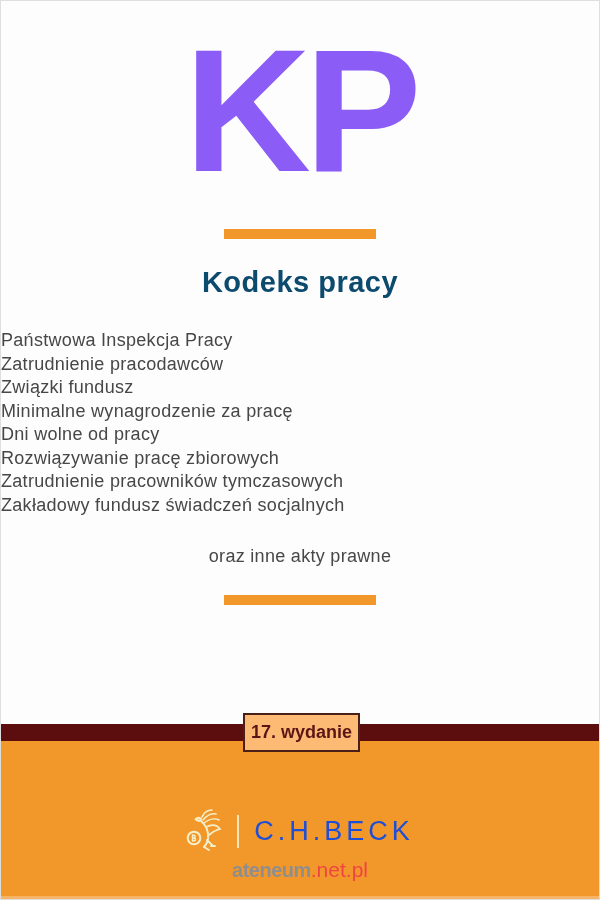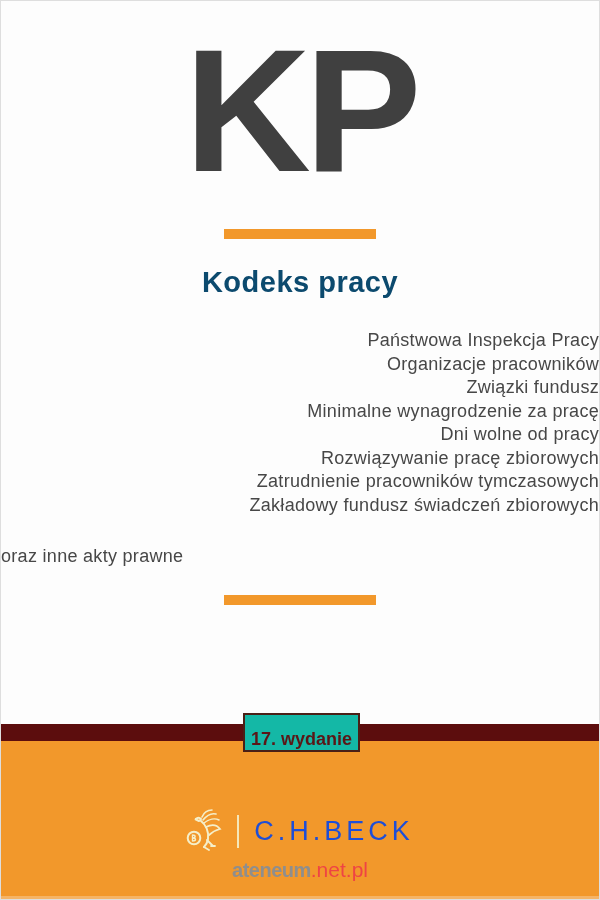--- a/index.html
+++ b/index.html
@@ -18,21 +18,21 @@
   .code-kp {
     position: absolute;
     top: 22px;
     left: 0;
     width: 100%;
     text-align: center;
     font-size: 175px;
     line-height: 1.0;
     font-weight: 700;
     letter-spacing: -6px;
-    color: #404040;
+    color: #8b5cf6;
   }
 
   .divider {
     position: absolute;
     left: calc(50% - 76px);
     width: 152px;
     height: 10px;
     background: #F2982B;
   }
   .divider-top { top: 228px; }
@@ -48,33 +48,33 @@
     font-weight: 700;
     letter-spacing: 0.5px;
     color: #0c4a6e;
   }
 
   .contents-list {
     position: absolute;
     top: 328px;
     left: 0;
     width: 100%;
-    text-align: right;
+    text-align: left;
     font-size: 18px;
     line-height: 23.5px;
     color: #474747;
     letter-spacing: 0.3px;
-    padding-left: 24px;
   }
 
   .subtitle {
     position: absolute;
     top: 545px;
     left: 0;
     width: 100%;
+    text-align: center;
     font-size: 18px;
     color: #474747;
     letter-spacing: 0.3px;
   }
 
   .maroon-stripe {
     position: absolute;
     top: 723px;
     left: 0;
     width: 100%;
@@ -98,24 +98,24 @@
     height: 5px;
     background: rgba(255, 255, 255, 0.28);
   }
 
   .edition-badge {
     position: absolute;
     top: 712px;
     left: calc(50% - 57px);
     width: 117px;
     height: 39px;
-    background: #14b8a6;
+    background: #fdba74;
     border: 2px solid #4A1F16;
     display: flex;
-    align-items: flex-end;
+    align-items: center;
     justify-content: center;
     font-size: 18px;
     font-weight: 700;
     color: #5A1616;
   }
 
   .publisher-row {
     position: absolute;
     top: 806px;
     left: 0;
@@ -166,27 +166,27 @@
 <div class="cover">
 
   <div class="code-kp">KP</div>
 
   <div class="divider divider-top"></div>
 
   <div class="book-title">Kodeks pracy</div>
 
   <div class="contents-list">
     <div>Państwowa Inspekcja Pracy</div>
-    <div>Organizacje pracowników</div>
+    <div>Zatrudnienie pracodawców</div>
     <div>Związki fundusz</div>
     <div>Minimalne wynagrodzenie za pracę</div>
     <div>Dni wolne od pracy</div>
     <div>Rozwiązywanie pracę zbiorowych</div>
     <div>Zatrudnienie pracowników tymczasowych</div>
-    <div>Zakładowy fundusz świadczeń zbiorowych</div>
+    <div>Zakładowy fundusz świadczeń socjalnych</div>
   </div>
 
   <div class="subtitle">oraz inne akty prawne</div>
 
   <div class="divider divider-bottom"></div>
 
   <div class="maroon-stripe"></div>
 
   <div class="orange-footer">
     <div class="footer-edge-highlight"></div>

